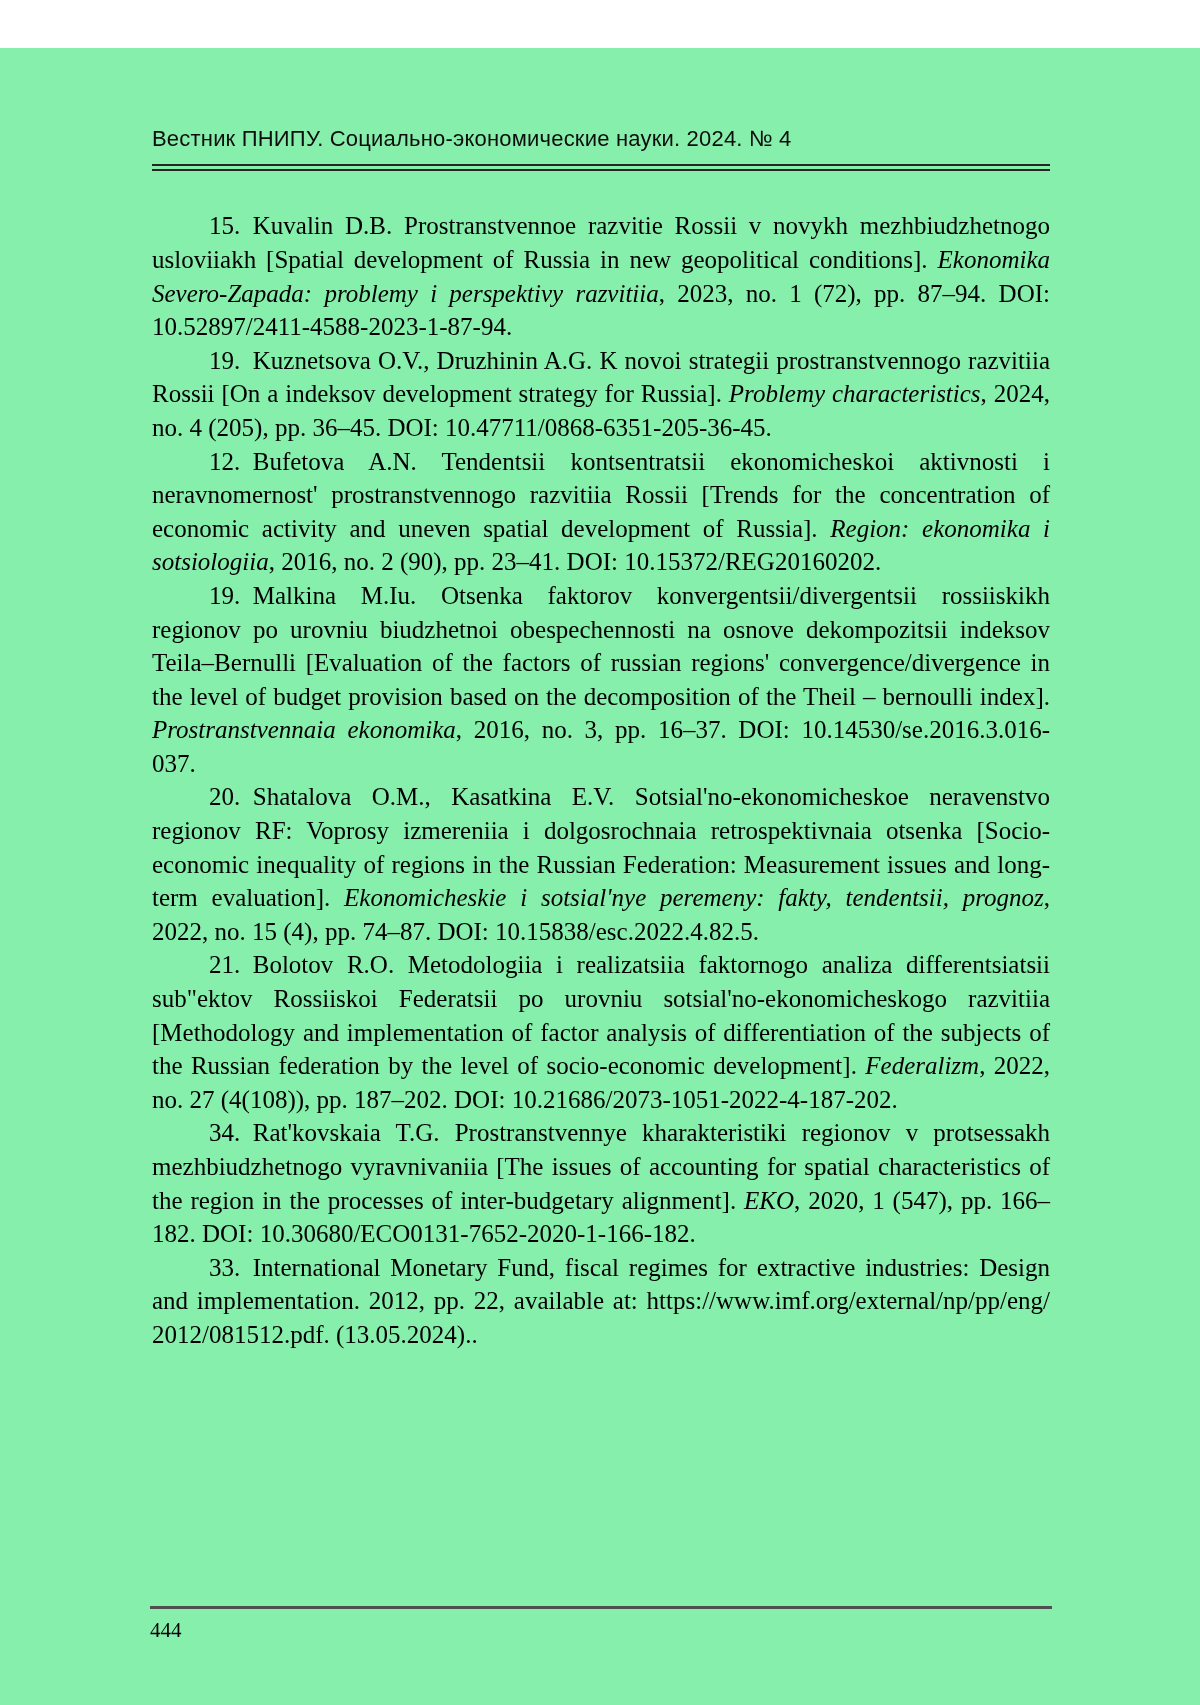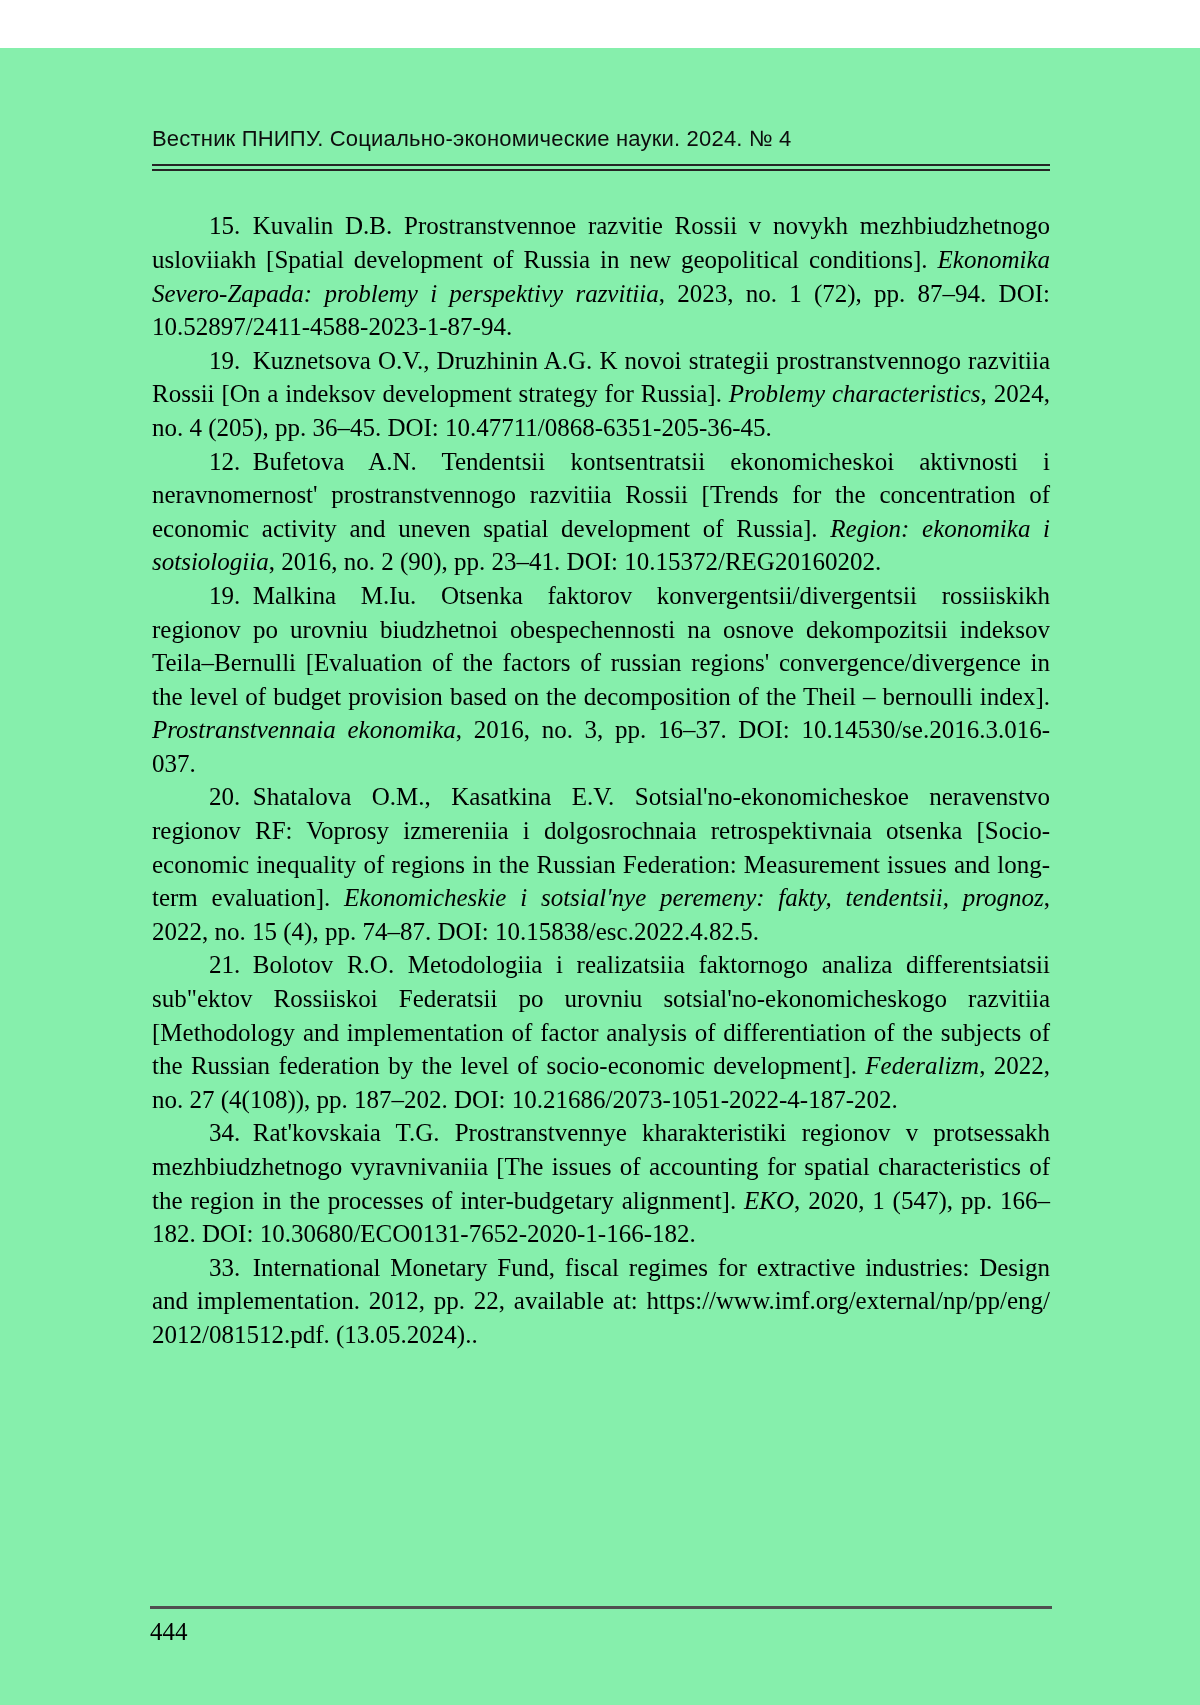--- a/index.html
+++ b/index.html
@@ -55,21 +55,21 @@
     width: 902px;
     top: 1558px;
   }
   .footer-rule {
     height: 3px;
     background: #4f4f4f;
   }
   .page-number {
     margin-top: 9px;
     font-family: "Liberation Serif", serif;
-    font-size: 25px;
+    font-size: 21px;
     color: #000000;
   }
 </style>
 </head>
 <body>
 
 <div class="page">
   <div class="content">
     <div class="running-head">Вестник ПНИПУ. Социально-экономические науки. 2024. № 4</div>
     <div class="double-rule"></div>

